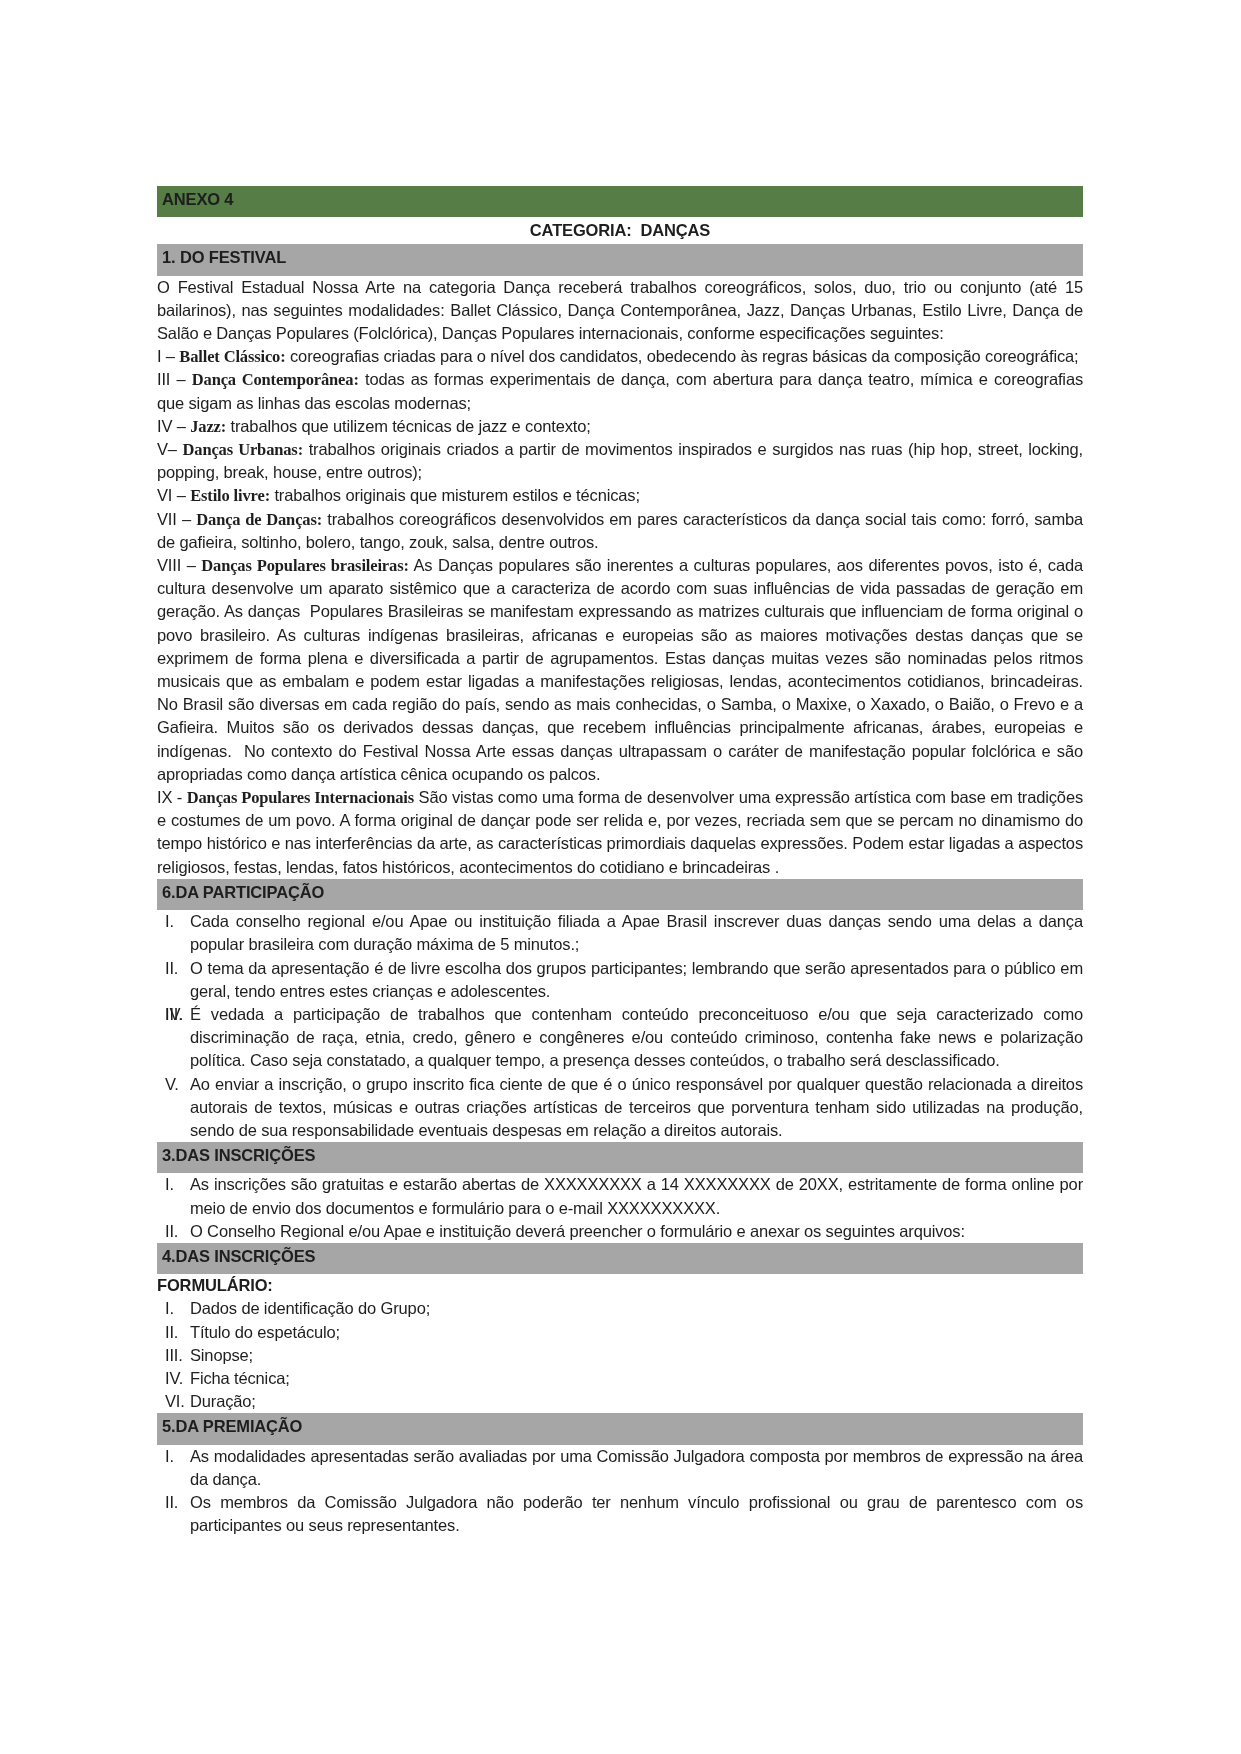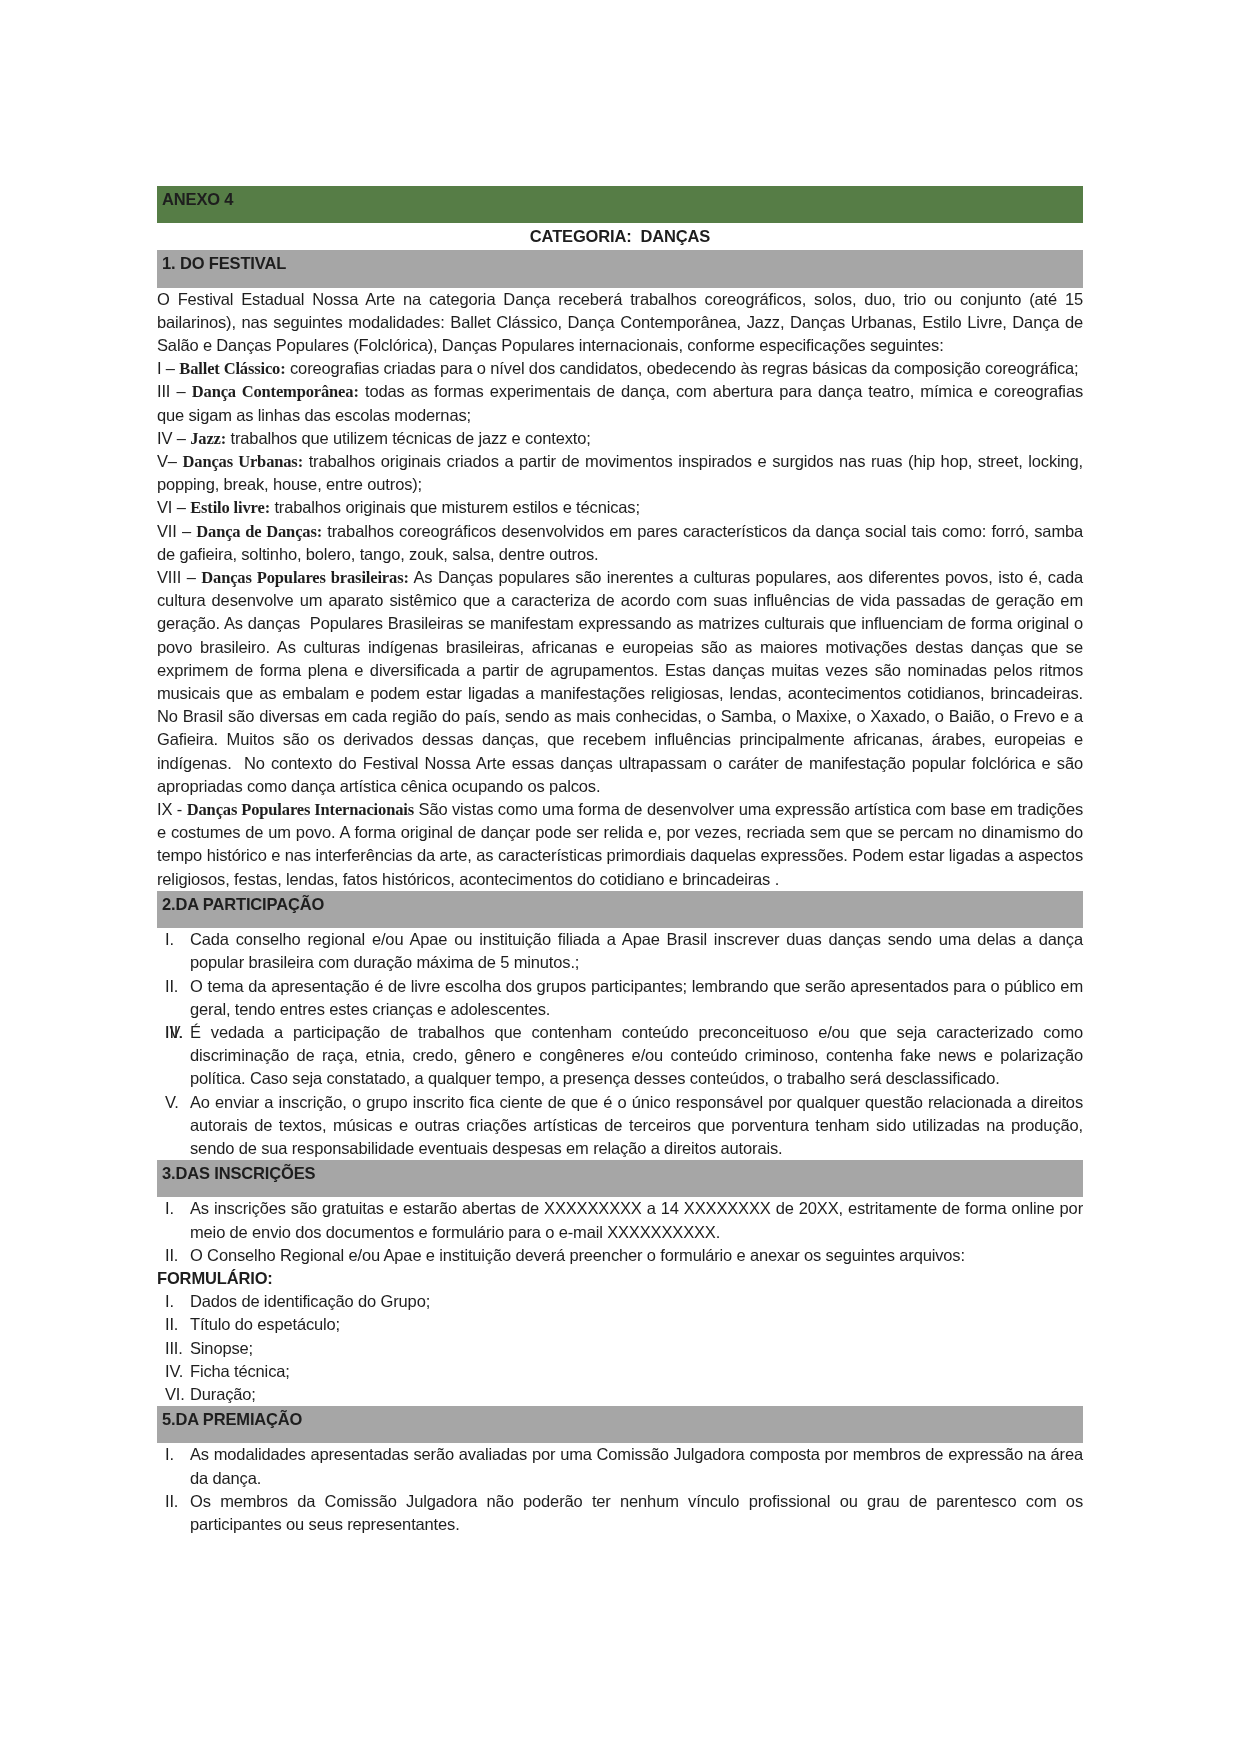--- a/index.html
+++ b/index.html
@@ -9,21 +9,21 @@
     color:#1e1e1e;
     -webkit-text-size-adjust:none;
   }
   .page{
     position:absolute;left:157px;top:186px;width:926px;
     font-size:16.5px;line-height:23.2px;letter-spacing:-0.15px;
     text-align:justify;
   }
   .bar{
     font-weight:700;
-    padding:2px 5px 12px 5px;
+    padding:2px 5px 6px 5px;
     margin:0 0 0 0;
     text-align:left;
   }
   .bar.green{background:#567d46;}
   .bar.gray{background:#a6a6a6;}
   .categoria{
     font-weight:700;
     padding:2px 0 2px 0;
     text-align:center;
   }
@@ -87,21 +87,21 @@
     <span>VIII –</span>
     <b>Danças Populares brasileiras:</b>
     <span>As Danças populares são inerentes a culturas populares, aos diferentes povos, isto é, cada cultura desenvolve um aparato sistêmico que a caracteriza de acordo com suas influências de vida passadas de geração em geração. As danças &nbsp;Populares Brasileiras se manifestam expressando as matrizes culturais que influenciam de forma original o povo brasileiro. As culturas indígenas brasileiras, africanas e europeias são as maiores motivações destas danças que se exprimem de forma plena e diversificada a partir de agrupamentos. Estas danças muitas vezes são nominadas pelos ritmos musicais que as embalam e podem estar ligadas a manifestações religiosas, lendas, acontecimentos cotidianos, brincadeiras. No&nbsp;Brasil&nbsp;são diversas em cada região do país, sendo as mais conhecidas, o Samba, o Maxixe, o Xaxado, o Baião, o Frevo e a Gafieira. Muitos são os derivados dessas danças, que recebem influências principalmente africanas, árabes, europeias e indígenas. &nbsp;No contexto do Festival Nossa Arte essas danças ultrapassam o caráter de manifestação popular folclórica e são apropriadas como dança artística cênica ocupando os palcos.</span>
   </p>
   <p class="para">
     <span>IX -</span>
     <b>Danças Populares Internacionais</b>
     <span>São vistas como uma forma de desenvolver uma expressão artística com base em tradições e costumes de um povo. A forma original de dançar pode ser relida e, por vezes, recriada sem que se percam no dinamismo do tempo histórico e nas interferências da arte, as características primordiais daquelas expressões. Podem estar ligadas a aspectos religiosos, festas, lendas, fatos históricos, acontecimentos do cotidiano e brincadeiras&nbsp;.</span>
   </p>
 
-  <div class="bar gray">2.DA PARTICIPAÇÃO</div>
+  <div class="bar gray">6.DA PARTICIPAÇÃO</div>
   <div class="li">
     <span class="num">I.</span>
     <span class="txt">Cada conselho regional e/ou Apae ou instituição filiada a Apae Brasil inscrever duas danças sendo uma delas a dança popular brasileira com duração máxima de 5 minutos.;</span>
   </div>
   <div class="li">
     <span class="num">II.</span>
     <span class="txt">O tema da apresentação é de livre escolha dos grupos participantes; lembrando que serão apresentados para o público em geral, tendo entres estes crianças e adolescentes.</span>
   </div>
   <div class="li">
     <span class="num">III.</span>
@@ -118,20 +118,21 @@
   <div class="bar gray">3.DAS INSCRIÇÕES</div>
   <div class="li">
     <span class="num">I.</span>
     <span class="txt">As inscrições são gratuitas e estarão abertas de XXXXXXXXX a 14 XXXXXXXX de 20XX, estritamente de forma online por meio de envio dos documentos e formulário para o e-mail XXXXXXXXXX.</span>
   </div>
   <div class="li">
     <span class="num">II.</span>
     <span class="txt">O Conselho Regional e/ou Apae e instituição deverá preencher o formulário e anexar os seguintes arquivos:</span>
   </div>
 
+  <div class="bar gray">4.DAS INSCRIÇÕES</div>
   <div class="formulario">FORMULÁRIO:</div>
   <div class="li">
     <span class="num">I.</span>
     <span class="txt">Dados de identificação do Grupo;</span>
   </div>
   <div class="li">
     <span class="num">II.</span>
     <span class="txt">Título do espetáculo;</span>
   </div>
   <div class="li">

